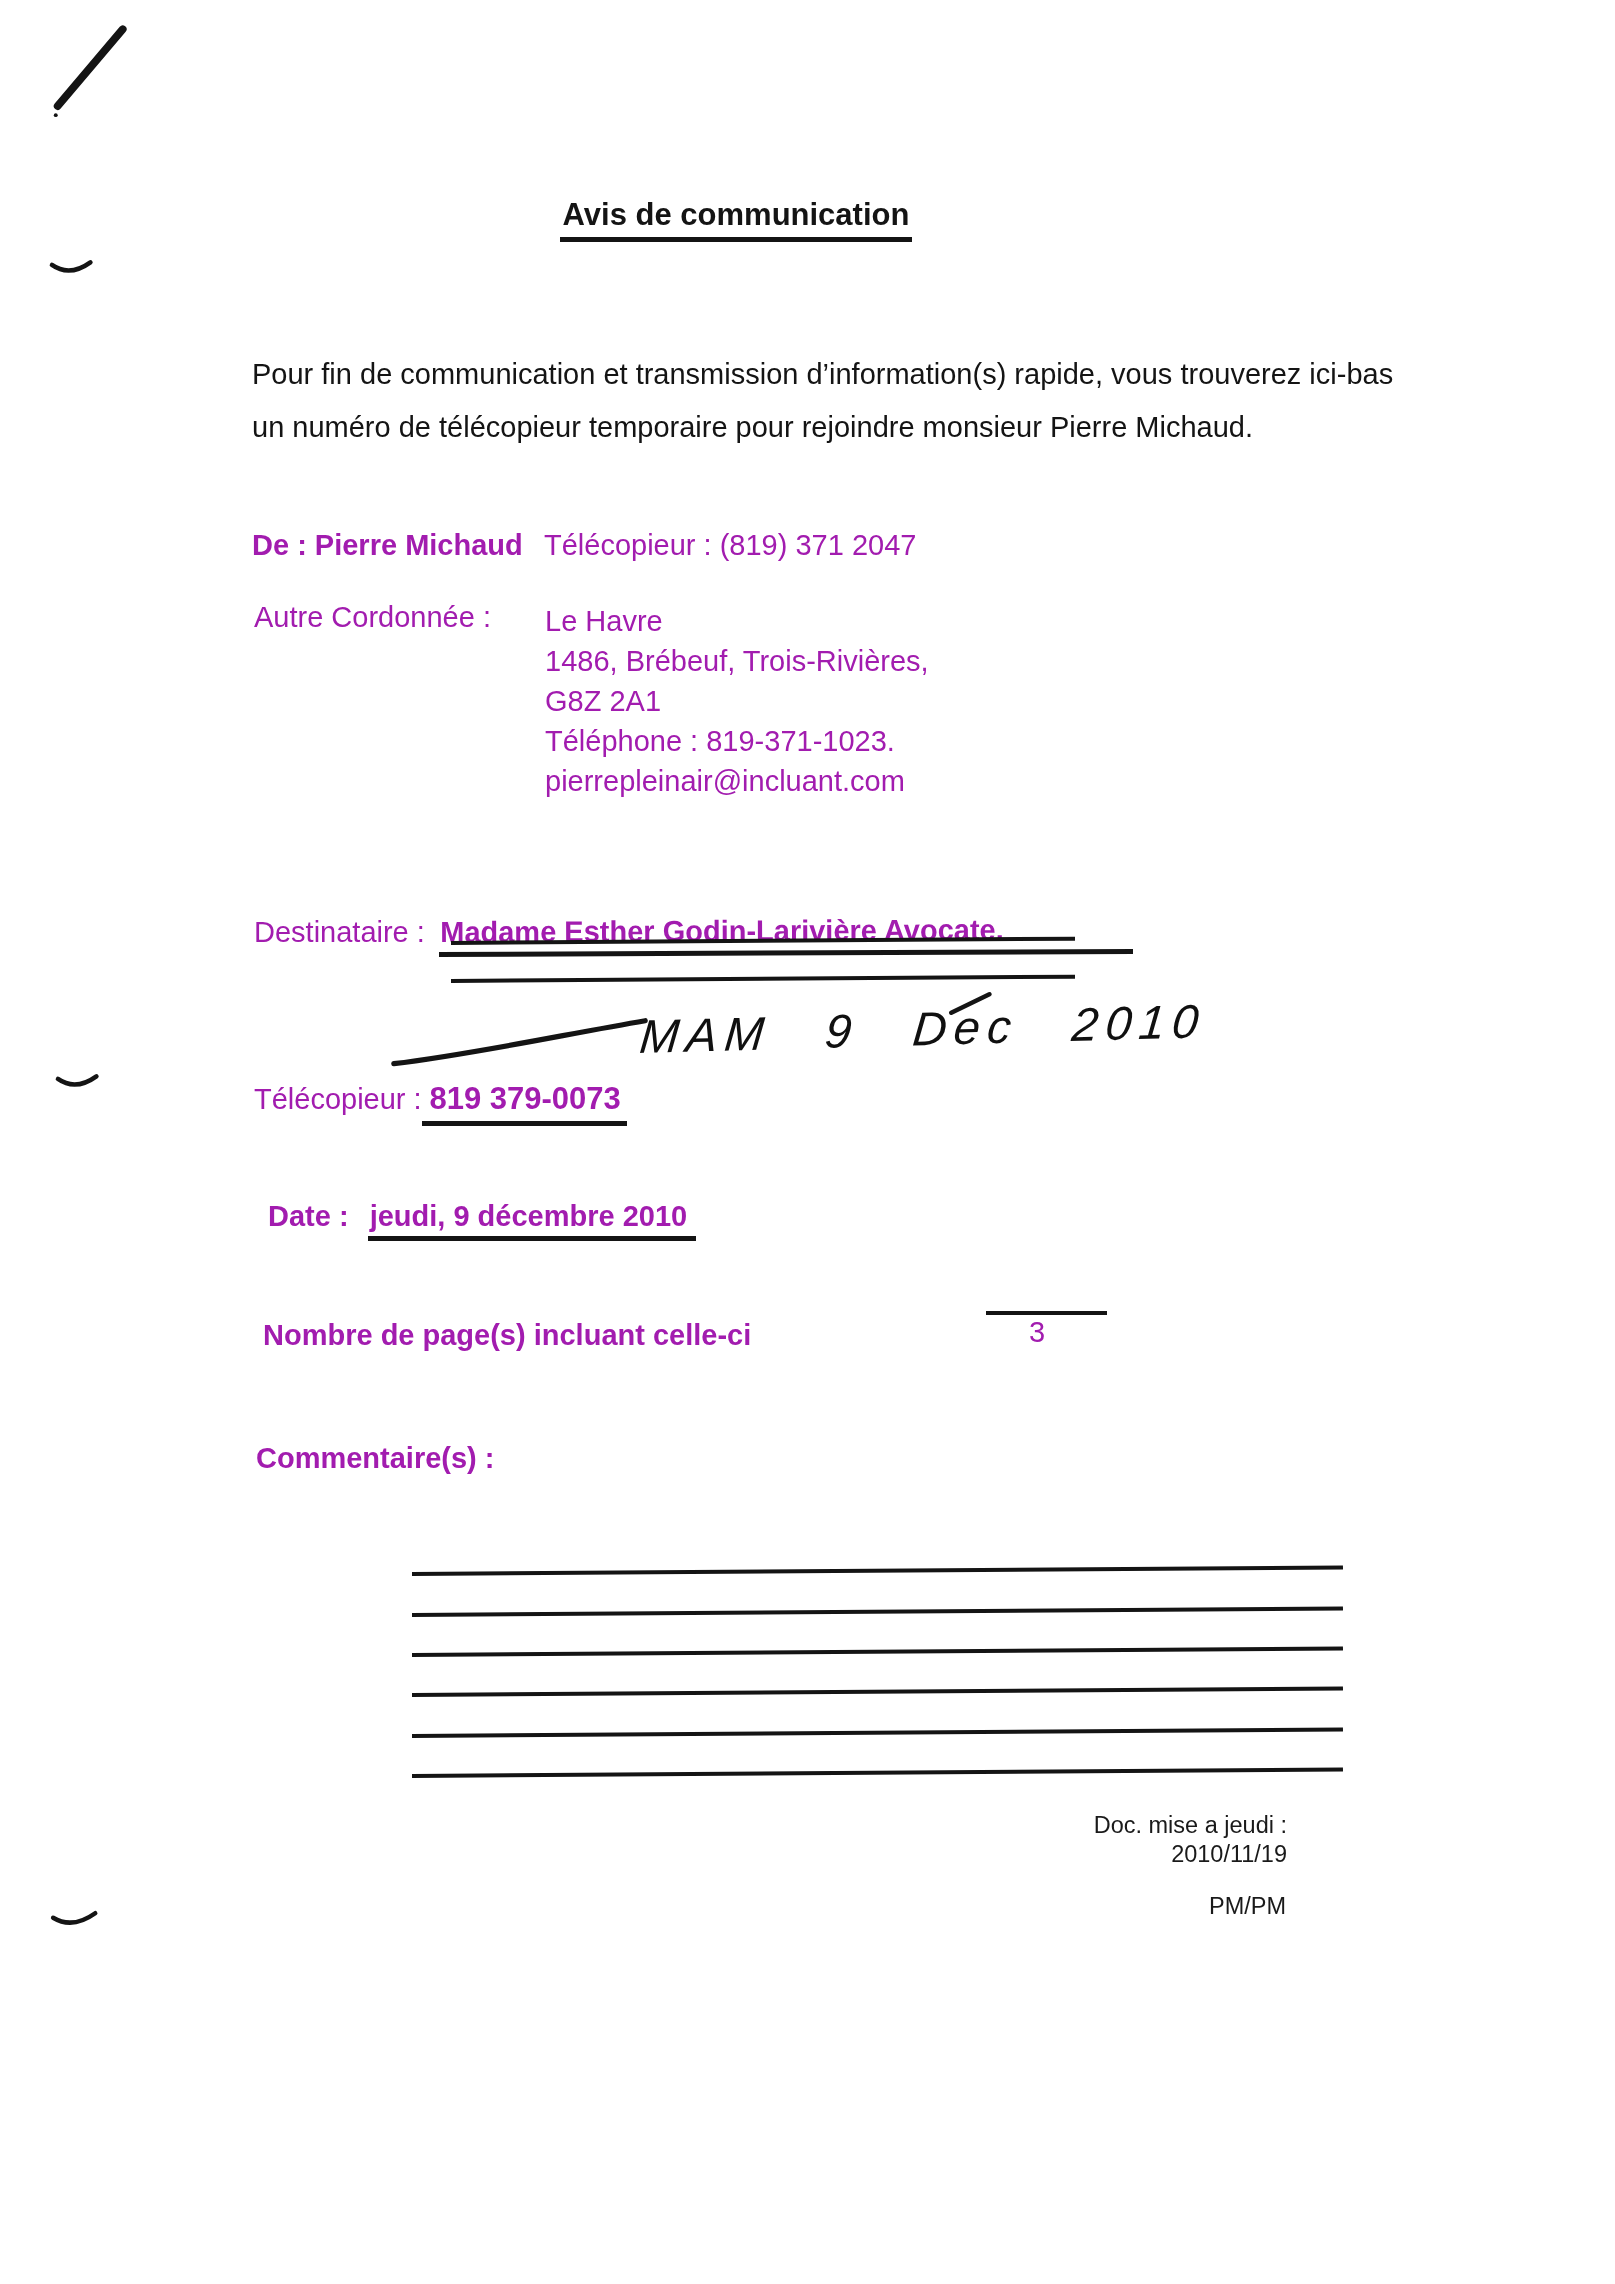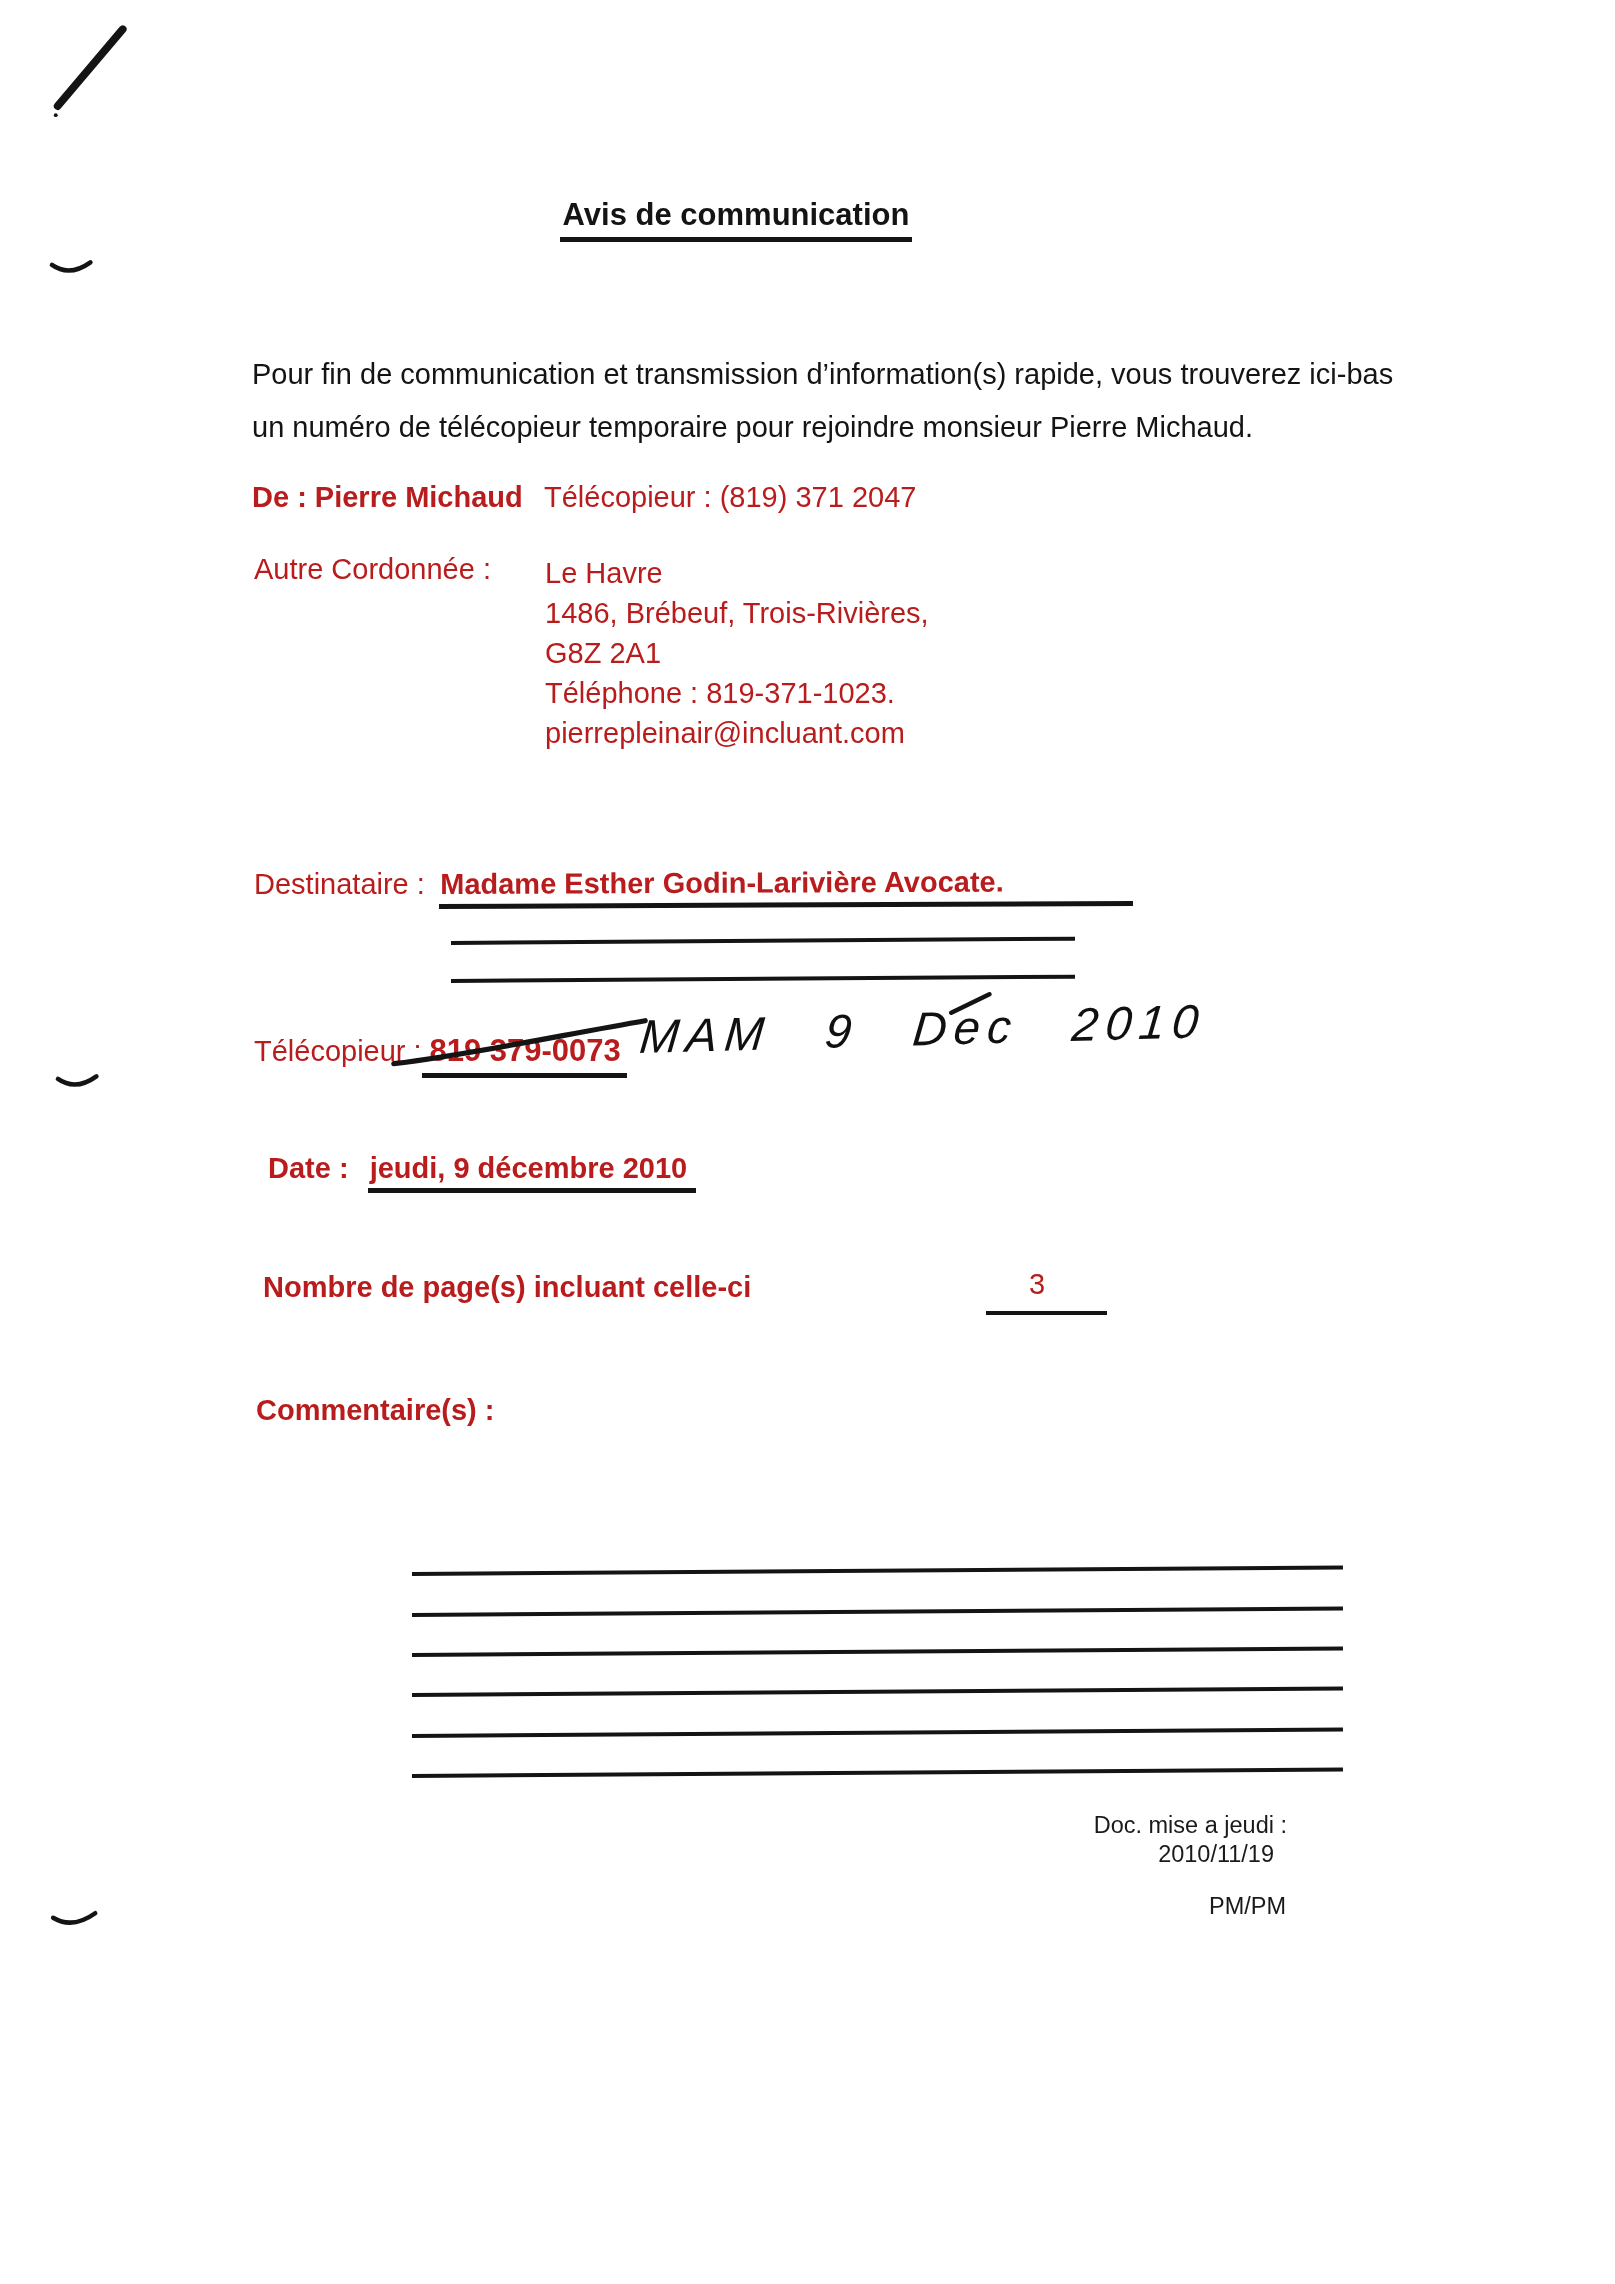--- a/index.html
+++ b/index.html
@@ -10,21 +10,21 @@
   .page {
     position: relative;
     width: 1472px;
     height: 2284px;
     background: #ffffff;
     color: #141414;
     font-family: "Liberation Sans", sans-serif;
     overflow: hidden;
   }
   .abs { position: absolute; white-space: nowrap; }
-  .txt { font-size: 29px; color: #b91c1c; }
+  .txt { font-size: 29px; color: #a21caf; margin-top: 48px; }
   .bold { font-weight: bold; }
   .bar {
     position: absolute;
     background: #141414;
     height: 3.9px;
     transform-origin: left center;
   }
   .title-wrap {
     position: absolute;
     left: 0; right: 0;
@@ -155,17 +155,17 @@
 
 
   <div class="bar" style="left:412px; top:1572px; width:931px; transform:rotate(-0.4deg);"></div>
   <div class="bar" style="left:412px; top:1613px; width:931px; transform:rotate(-0.4deg);"></div>
   <div class="bar" style="left:412px; top:1653px; width:931px; transform:rotate(-0.4deg);"></div>
   <div class="bar" style="left:412px; top:1693px; width:931px; transform:rotate(-0.4deg);"></div>
   <div class="bar" style="left:412px; top:1734px; width:931px; transform:rotate(-0.4deg);"></div>
   <div class="bar" style="left:412px; top:1774px; width:931px; transform:rotate(-0.4deg);"></div>
 
   <div class="abs footer-txt" style="right:185px; top:1812px;">Doc. mise a  jeudi :</div>
-  <div class="abs footer-txt" style="right:198px; top:1841px;margin-left:32px;">2010/11/19</div>
+  <div class="abs footer-txt" style="right:185px; top:1841px;margin-left:32px;">2010/11/19</div>
   <div class="abs footer-txt" style="right:186px; top:1893px;">PM/PM</div>
 
 </div>
 
 
 </body></html>

